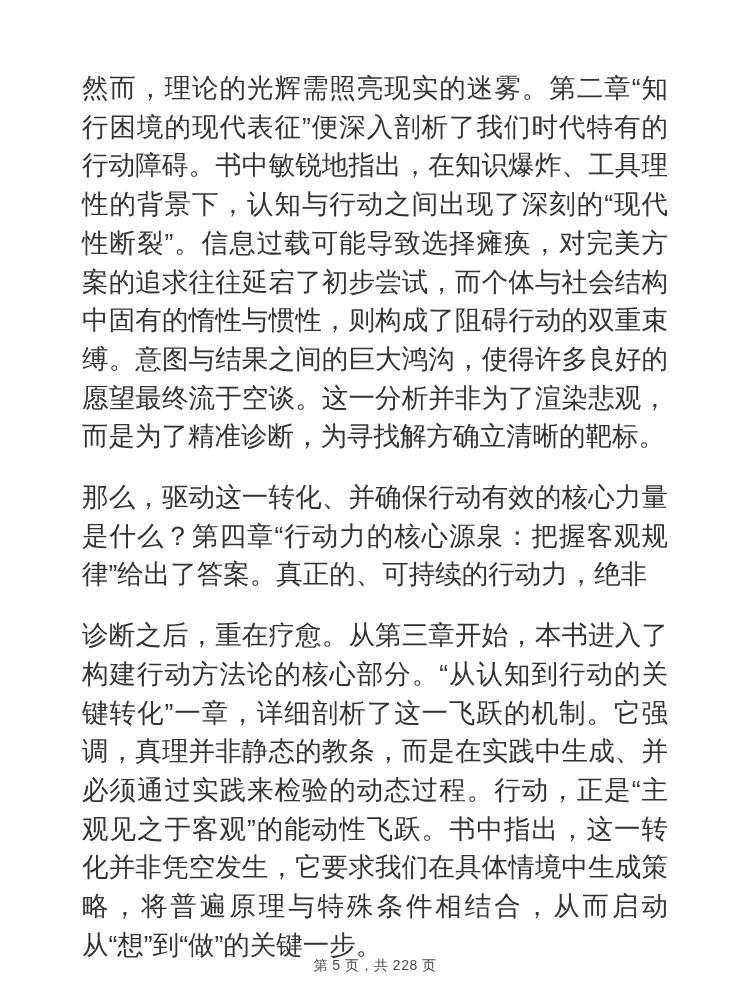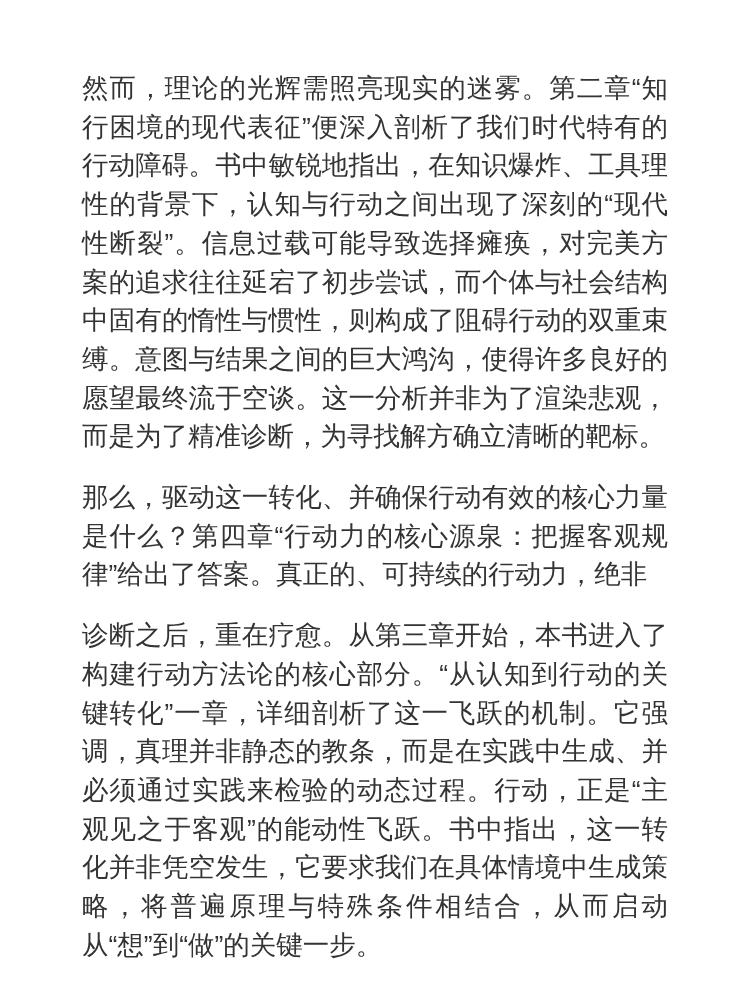--- a/index.html
+++ b/index.html
@@ -48,13 +48,14 @@
 </style>
 </head>
 <body>
 
 <div class="page">
   <div class="content">
     <p class="body-par">然而，理论的光辉需照亮现实的迷雾。第二章“知行困境的现代表征”便深入剖析了我们时代特有的行动障碍。书中敏锐地指出，在知识爆炸、工具理性的背景下，认知与行动之间出现了深刻的“现代性断裂”。信息过载可能导致选择瘫痪，对完美方案的追求往往延宕了初步尝试，而个体与社会结构中固有的惰性与惯性，则构成了阻碍行动的双重束缚。意图与结果之间的巨大鸿沟，使得许多良好的愿望最终流于空谈。这一分析并非为了渲染悲观，而是为了精准诊断，为寻找解方确立清晰的靶标。</p>
     <p class="body-par">那么，驱动这一转化、并确保行动有效的核心力量是什么？第四章“行动力的核心源泉：把握客观规律”给出了答案。真正的、可持续的行动力，绝非</p>
     <p class="body-par">诊断之后，重在疗愈。从第三章开始，本书进入了构建行动方法论的核心部分。“从认知到行动的关键转化”一章，详细剖析了这一飞跃的机制。它强调，真理并非静态的教条，而是在实践中生成、并必须通过实践来检验的动态过程。行动，正是“主观见之于客观”的能动性飞跃。书中指出，这一转化并非凭空发生，它要求我们在具体情境中生成策略，将普遍原理与特殊条件相结合，从而启动从“想”到“做”的关键一步。</p>
   </div>
+  <div class="footer">第 5 页，共 228 页</div>
 </div>
 
 </body></html>

